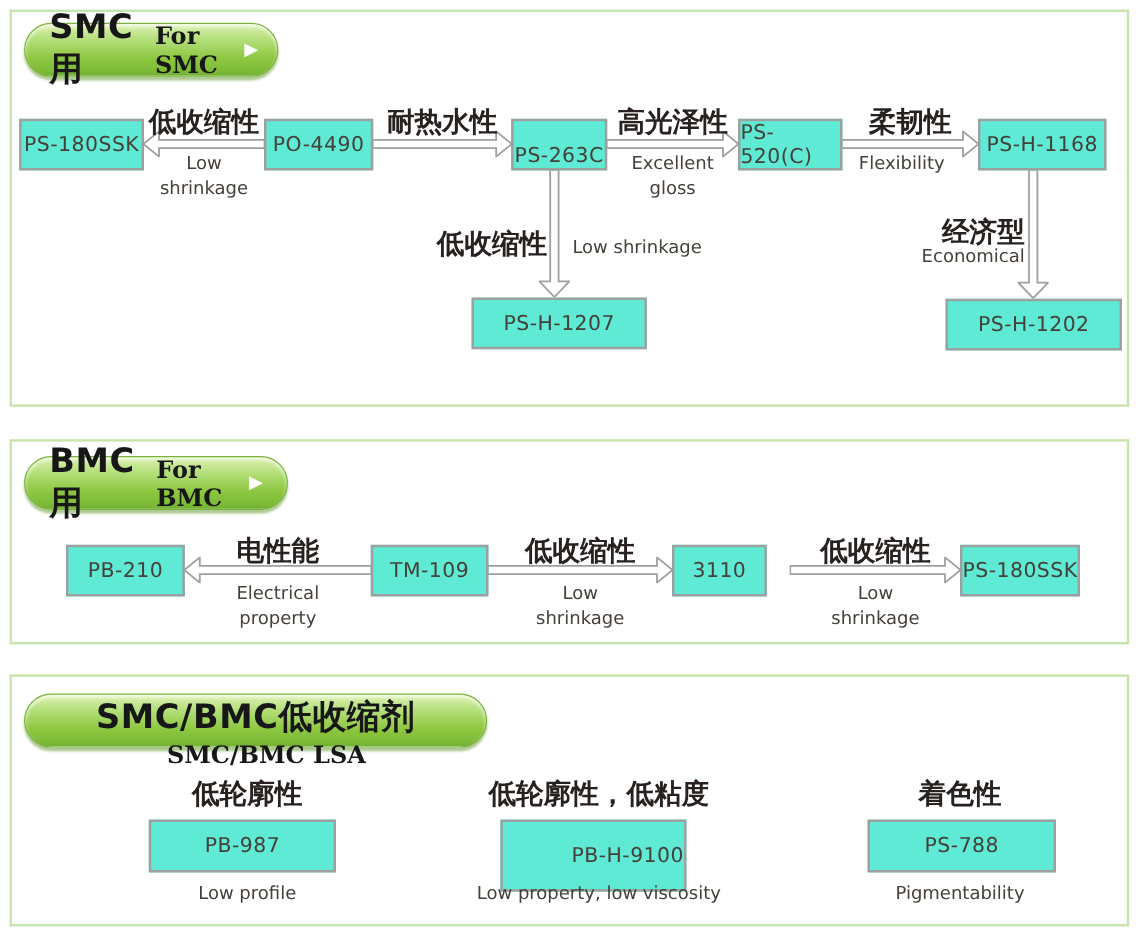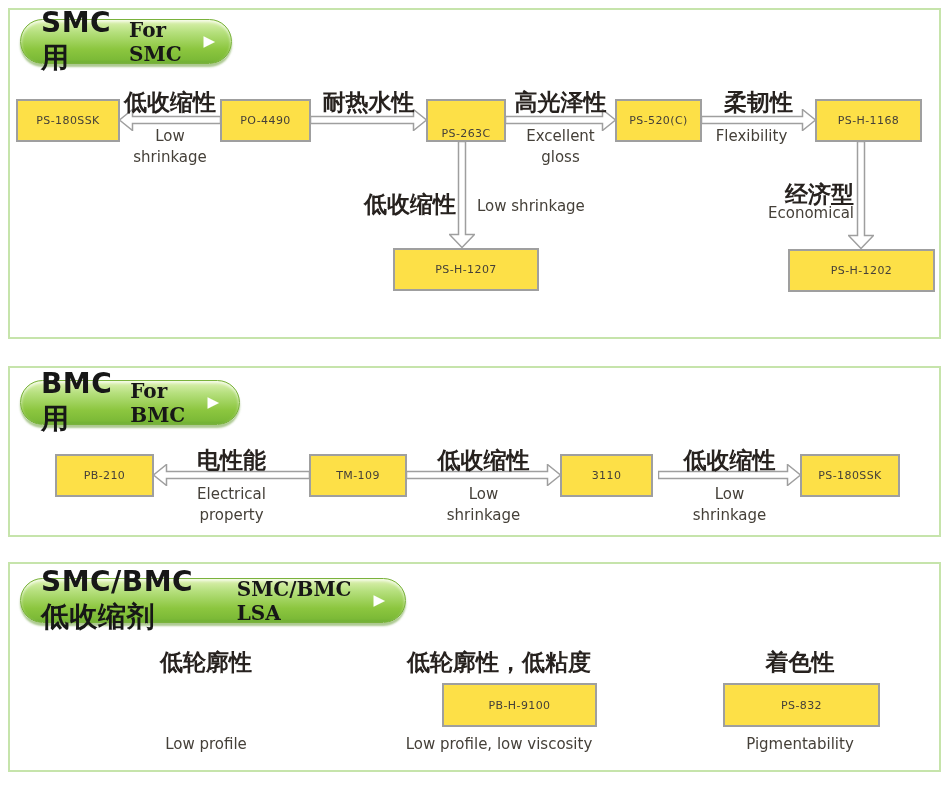--- a/index.html
+++ b/index.html
@@ -16,23 +16,23 @@
   .pill { position:absolute; height:45px; border-radius:23px;
     background:linear-gradient(to bottom,#dff2b4 0%,#b6e07e 28%,#8cc63f 68%,#7cba37 92%,#6fae33 100%);
     border:1px solid #7ab23c;
     box-shadow:0 3px 2px rgba(104,156,52,.55), inset 0 2px 3px rgba(255,255,255,.75);
     display:flex; align-items:center; padding:0 20px; }
   .pill-zh { font-weight:bold; font-size:28px; color:#171717; letter-spacing:.5px; }
   .pill-en { font-family:"DejaVu Serif","Liberation Serif",serif; font-weight:bold;
     font-size:20px; color:#171717; margin-left:18px; }
   .pill-tri { color:#ffffff; font-size:15px; margin-left:22px; line-height:1; }
 
-  .node { position:absolute; height:43px; background:#fde047; border:2px solid #9f9f9f;
+  .node { position:absolute; height:43px; background:#5eead4; border:2px solid #9f9f9f;
     display:flex; align-items:center; justify-content:center;
-    font-size:11px; color:#454039; letter-spacing:.4px; }
+    font-size:17px; color:#454039; letter-spacing:.4px; }
 
   .zh { position:absolute; font-weight:bold; font-size:23px; color:#27221f;
     text-align:center; line-height:19px; white-space:pre-line; }
   .en { position:absolute; font-size:15px; color:#454039; text-align:center;
     line-height:21px; white-space:pre-line; }
   .alignR { text-align:right; }
   .alignL { text-align:left; }
 
   .arrow { position:absolute; display:block; }
   .arrow path { fill:#ffffff; stroke:#9f9f9f; stroke-width:1.5; }
@@ -119,52 +119,55 @@
   <svg class="arrow" style="left:648px;top:96px;" width="143" height="22">
     <path d="M0.5,7.5 H129.5 V0.5 L142.5,11 L129.5,21.5 V14.5 H0.5 Z"></path>
     </svg>
 
   <div class="node" style="left:45px;top:86px;width:99px;">
       <span>PB-210</span>
     </div>
   <div class="node" style="left:299px;top:86px;width:98px;">
       <span>TM-109</span>
     </div>
-  <div class="node" style="left:550px;top:86px;width:93px;">
+  <div class="node" style="left:550px;top:86px;width:79px;">
       <span>3110</span>
     </div>
   <div class="node" style="left:790px;top:86px;width:100px;">
       <span>PS-180SSK</span>
     </div>
 
   <div class="zh" style="left:143px;top:83px;width:157px;">电性能</div>
   <div class="en" style="left:143px;top:116px;width:157px;">Electrical
 property</div>
   <div class="zh" style="left:396px;top:83px;width:155px;">低收缩性</div>
   <div class="en" style="left:396px;top:116px;width:155px;">Low
 shrinkage</div>
   <div class="zh" style="left:648px;top:83px;width:143px;">低收缩性</div>
   <div class="en" style="left:648px;top:116px;width:143px;">Low
 shrinkage</div>
 </div>
 
 <div class="section" id="sec-lsa">
-  <div class="pill" style="left:10px;top:14px;width:386px;">
+  <div class="pill" style="left:10px;top:14px;width:386px;flex-direction:column;">
     <span class="pill-zh">SMC/BMC低收缩剂</span>
     <span class="pill-en">SMC/BMC LSA</span>
     <span class="pill-tri">▶</span>
   </div>
 
   <div class="zh" style="left:56px;top:89px;width:280px;">低轮廓性</div>
+  <div class="node" style="left:114px;top:119px;width:156px;height:44px;">
+      <span>PB-987</span>
+    </div>
   <div class="en" style="left:56px;top:170px;width:280px;">Low profile</div>
 
   <div class="zh" style="left:349px;top:89px;width:280px;">低轮廓性，低粘度</div>
-  <div class="node" style="left:432px;top:119px;width:155px;height:44px;">
+  <div class="node" style="left:407px;top:119px;width:155px;height:60px;justify-content:flex-end;">
       <span>PB-H-9100</span>
     </div>
-  <div class="en" style="left:349px;top:170px;width:280px;">Low profile, low viscosity</div>
+  <div class="en" style="left:349px;top:170px;width:280px;">Low property, low viscosity</div>
 
   <div class="zh" style="left:650px;top:89px;width:280px;">着色性</div>
   <div class="node" style="left:713px;top:119px;width:157px;height:44px;">
-      <span>PS-832</span>
+      <span>PS-788</span>
     </div>
   <div class="en" style="left:650px;top:170px;width:280px;">Pigmentability</div>
 </div>
 
 </body></html>

